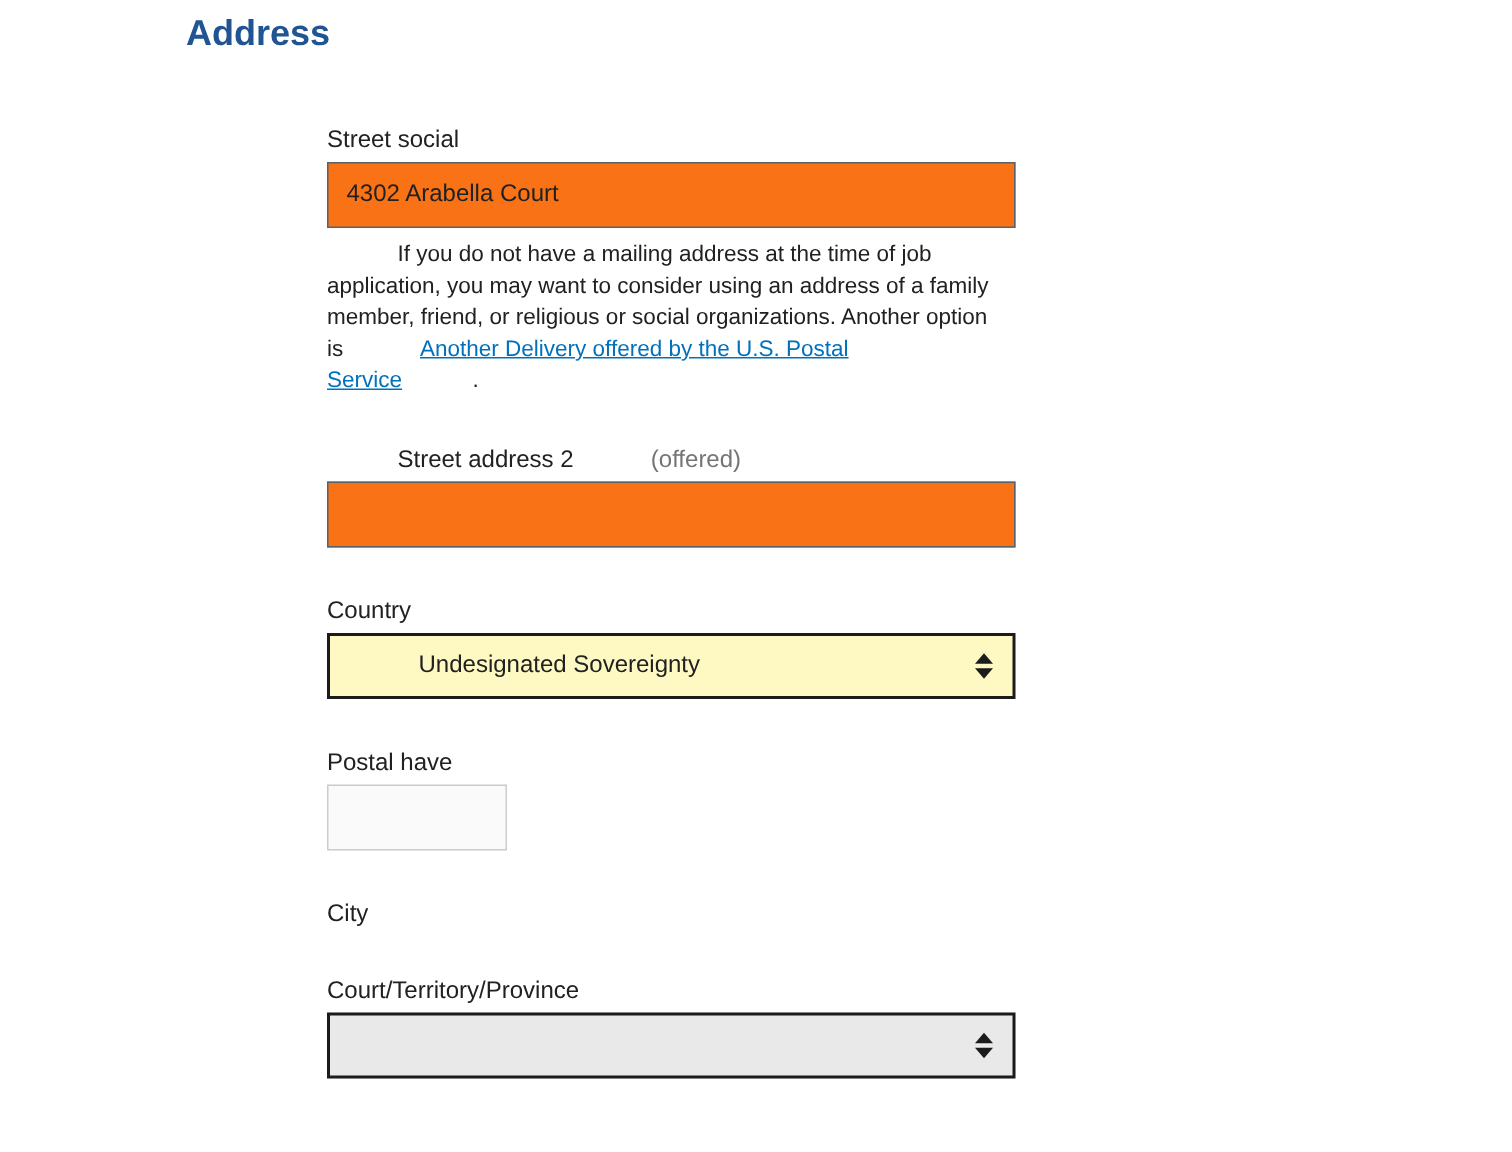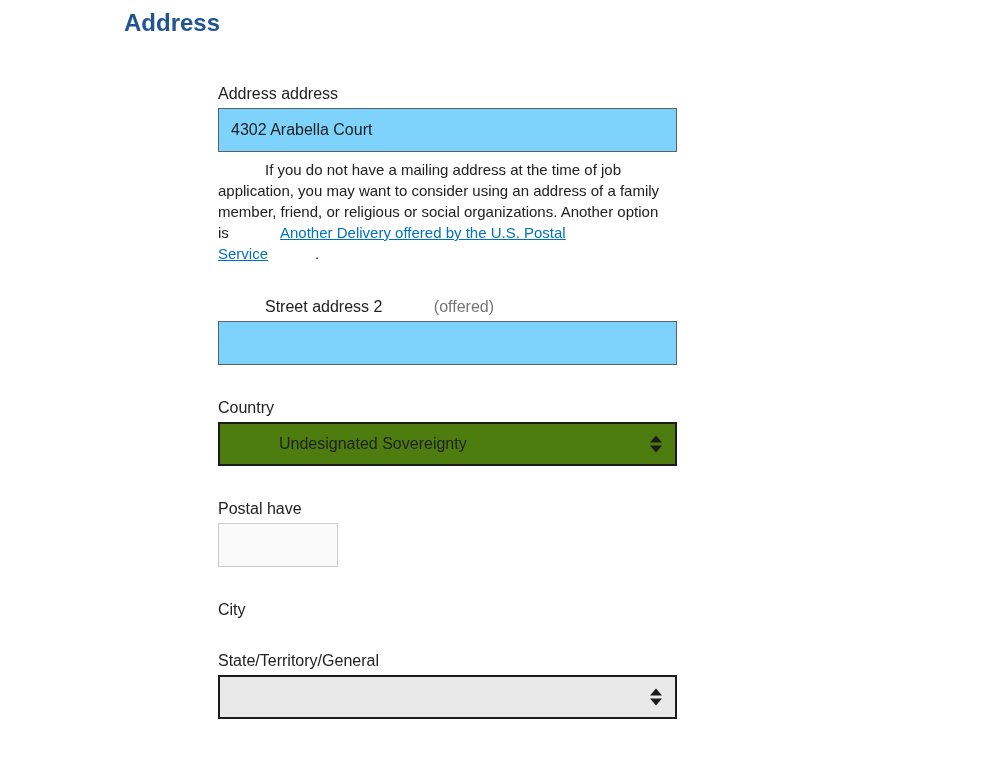--- a/index.html
+++ b/index.html
@@ -43,21 +43,21 @@
   }
   .optional {
     color: #757575;
   }
   .text-input {
     display: block;
     width: 459px;
     height: 44px;
     border: 1px solid #5b616b;
     border-radius: 0;
-    background: #7dd3fc;
+    background: #f97316;
     font-family: "Liberation Sans", "DejaVu Sans", sans-serif;
     font-size: 16px;
     color: #212121;
     padding: 0 12px;
     outline: none;
   }
   .text-input.small {
     width: 120px;
   }
   .text-input:disabled,
@@ -75,21 +75,21 @@
   .help-text a, .inline-link {
     color: #0071bc;
     text-decoration: underline;
     cursor: pointer;
   }
   .select {
     position: relative;
     width: 459px;
     height: 44px;
     border: 2px solid #1b1b1b;
-    background: #4d7c0f;
+    background: #fef9c3;
     display: flex;
     align-items: center;
     padding: 0 34px 0 12px;
     font-size: 16px;
     color: #212121;
     cursor: pointer;
   }
   .select.disabled {
     background: #e9e9e9;
     cursor: default;
@@ -119,21 +119,21 @@
 </style>
 </head>
 <body>
 
 <div class="page">
   <div class="content">
 
     <h2 class="page-title">Address</h2>
 
     <div class="form-group first">
-      <label class="field-label">Address address</label>
+      <label class="field-label">Street social</label>
       <input class="text-input" type="text" value="4302 Arabella Court" style="">
       <div class="help-text"><span>If you do not have a mailing address at the time of job application, you may want to consider using an address of a family member, friend, or religious or social organizations. Another option is </span><a class="inline-link">Another Delivery offered by the U.S. Postal Service</a><span>.</span></div>
     </div>
 
     <div class="form-group">
       <label class="field-label"><span>Street address 2</span> <span class="optional">(offered)</span></label>
       <input class="text-input" type="text" value="" style="">
     </div>
 
     <div class="form-group">
@@ -150,21 +150,21 @@
     <div class="form-group">
       <label class="field-label">Postal have</label>
       <input class="text-input small disabled" type="text" disabled="" value="" style="">
     </div>
 
     <div class="form-group">
       <label class="field-label">City</label>
     </div>
 
     <div class="form-group">
-      <label class="field-label">State/Territory/General</label>
+      <label class="field-label">Court/Territory/Province</label>
       <div class="select disabled">
         <span></span>
         <span class="caret">
           <span class="tri-up"></span>
           <span class="tri-down"></span>
         </span>
       </div>
     </div>
 
   </div>

